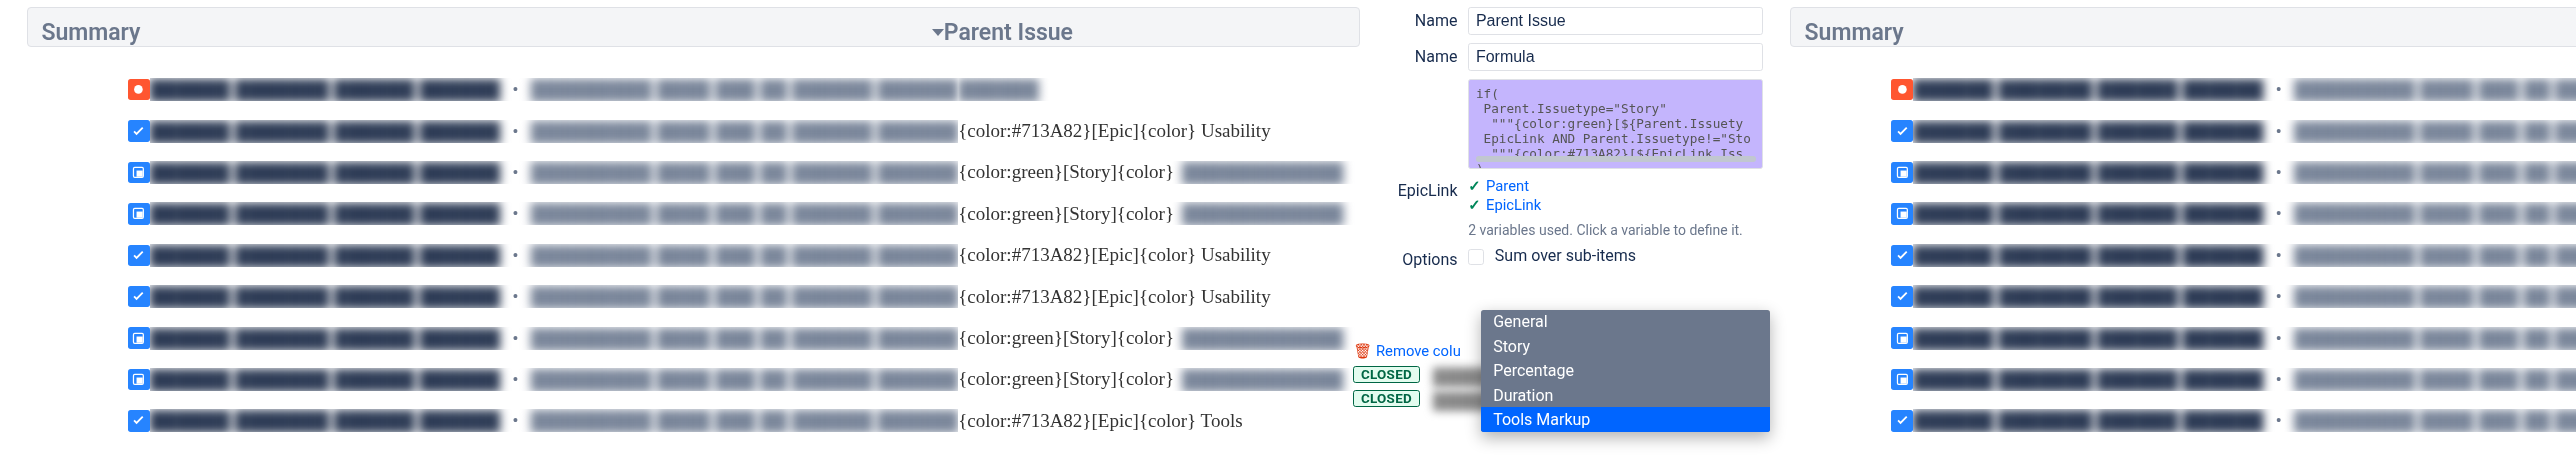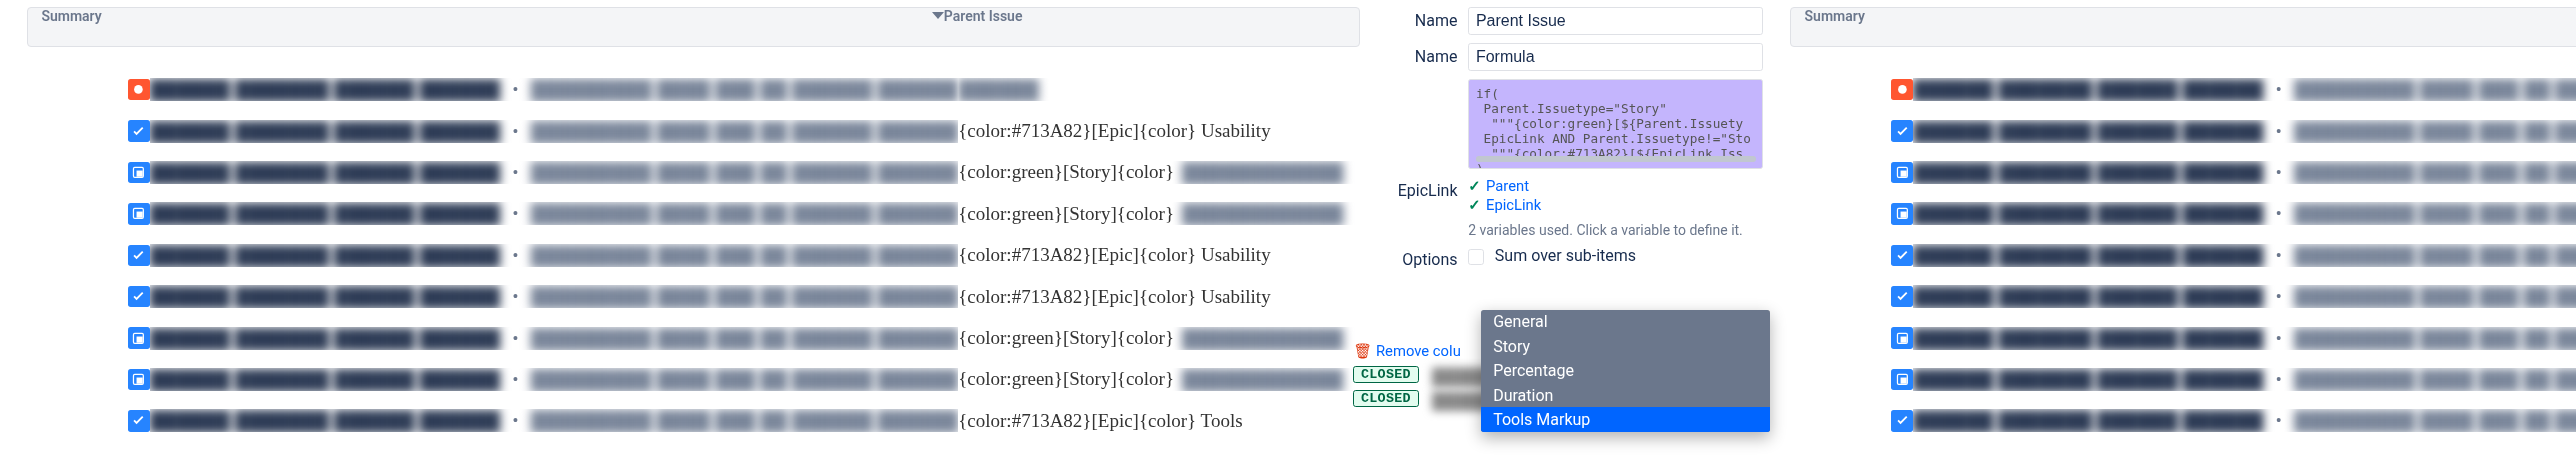--- a/index.html
+++ b/index.html
@@ -15,21 +15,21 @@
     --trash:#de350b;
     --closed:#e3fcef;
     --closed-text:#006644;
   }
   *{box-sizing:border-box;}
   html,body{margin:0;padding:0;font-family:-apple-system,BlinkMacSystemFont,"Segoe UI",Roboto,Arial,sans-serif;color:var(--text);font-size:19px;background:#fff;}
   .stage{width:2576px;height:475px;display:flex;gap:27px;padding:6.7px 27px;}
 
   
   .panel{flex:0 0 1047px;display:flex;flex-direction:column;}
-  .thead{display:flex;background:var(--head-bg);border:0.7px solid var(--border);border-radius:4px;height:40px;align-items:flex-start;padding:0 13.4px;color:var(--muted);font-weight:600;font-size:14px;}
+  .thead{display:flex;background:var(--head-bg);border:0.7px solid var(--border);border-radius:4px;height:40px;align-items:flex-end;padding:0 13.4px;color:var(--muted);font-weight:600;font-size:23px;}
   .thead .col-summary{flex:1;display:flex;align-items:center;gap:4px;}
   .thead .col-parent{flex:0 0 402px;}
   .chev{width:0;height:0;border-left:6px solid transparent;border-right:6px solid transparent;border-top:7.4px solid var(--muted);margin-left:auto;}
   .rows{margin-top:27px;display:flex;flex-direction:column;gap:9.4px;padding-left:101px;}
   .row{display:flex;align-items:center;height:32px;}
   .row .cell-summary{flex:1;display:flex;align-items:center;gap:9.4px;overflow:hidden;}
   .row .cell-parent{flex:0 0 402px;display:flex;align-items:center;gap:8px;white-space:nowrap;overflow:hidden;}
 
   .ic{width:21.5px;height:21.5px;border-radius:2.7px;display:flex;align-items:center;justify-content:center;flex-shrink:0;}
   .ic svg{width:14.8px;height:14.8px;}
@@ -58,21 +58,21 @@
   .cb{width:16px;height:16px;border:1.3px solid var(--border);border-radius:2.7px;display:inline-block;vertical-align:middle;margin-right:6.7px;}
 
   .dropdown{position:absolute;left:94px;right:-6.7px;top:303px;background:#6b778c;border-radius:2.7px;overflow:hidden;box-shadow:0 5.4px 16px rgba(0,0,0,.3);z-index:5;}
   .dd-item{padding:2.7px 12px;color:#fff;font-size:16px;}
   .dd-item.sel{background:#0065ff;}
 
   .below{position:absolute;left:-34px;right:-27px;top:335px;display:flex;flex-direction:column;gap:2.7px;}
   .remove{color:var(--link);font-size:14.8px;display:flex;align-items:center;gap:4px;}
   .trash{color:var(--trash);}
   .closed-row{display:flex;align-items:center;gap:13.4px;margin-top:4px;}
-  .lozenge{background:var(--closed);color:var(--closed-text);border:0.7px solid var(--closed-text);border-radius:2.7px;padding:0 6.7px;font-size:13.4px;font-weight:700;letter-spacing:0.3px;font-family:Liberation Mono, monospace;}
+  .lozenge{background:var(--closed);color:var(--closed-text);border:0.7px solid var(--closed-text);border-radius:2.7px;padding:0 6.7px;font-size:13.4px;font-weight:700;letter-spacing:0.3px;}
   .closed-blur{filter:blur(4px);color:#888;flex:1;height:14.8px;}
 </style>
 </head>
 <body>
 
 <div class="stage">
 
   <div class="panel">
     <div class="thead">
       <div class="col-summary">

